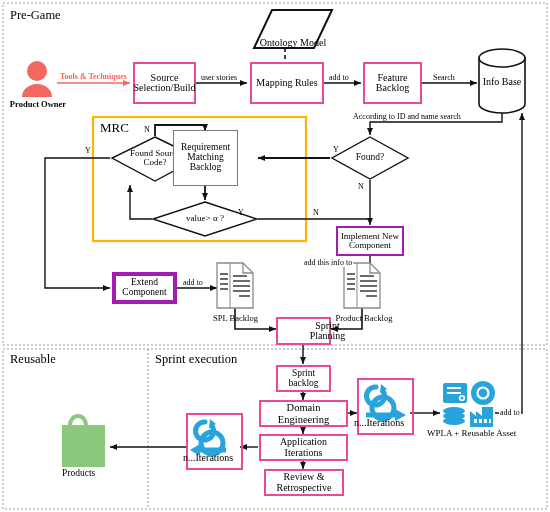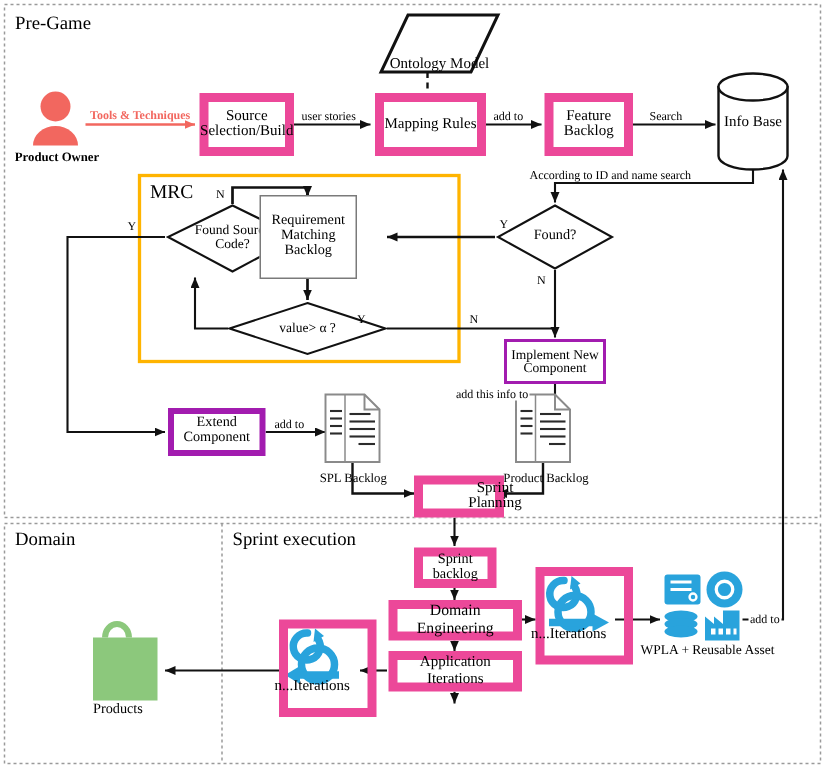--- a/index.html
+++ b/index.html
@@ -1,21 +1,21 @@
 <!DOCTYPE html>
 <html><head>
 <meta charset="utf-8">
 <style>
   html,body{margin:0;padding:0;background:#ffffff;}
   body{font-family:"Liberation Serif", serif;}
   #root{position:relative;width:550px;height:512px;overflow:hidden;background:#fff;}
   svg#canvas{position:absolute;left:0;top:0;width:550px;height:512px;}
   .nd{position:absolute;box-sizing:border-box;display:flex;align-items:center;justify-content:center;
       text-align:center;line-height:1.05;background:#fff;}
-  .proc{border:6px solid #ec4899;}
+  .proc{border:2px solid #ec4899;}
   .proc-thin{border:1px solid #7a7a7a;}
   .proc-green{border:4px solid #a21caf;}
   .proc-purple{border:2px solid #a21caf;}
   .lbl{position:absolute;background:transparent;white-space:nowrap;}
   .sec-title{position:absolute;font-size:12.5px;color:#000;}
   .cap{position:absolute;font-size:8.5px;font-weight:bold;text-align:center;white-space:nowrap;}
   .edge-lbl{position:absolute;font-size:8px;white-space:nowrap;background:#fff;padding:0 1px;}
   .yn{position:absolute;font-size:8px;white-space:nowrap;}
   .mrc-lbl{position:absolute;font-size:13px;}
   .tt{position:absolute;font-size:8px;color:#f2675f;font-weight:bold;white-space:nowrap;}
@@ -183,21 +183,21 @@
       <g fill="#fff">
         <rect x="31" y="36" width="3" height="4"></rect>
           <rect x="36" y="36" width="3" height="4"></rect>
         <rect x="41" y="36" width="3" height="4"></rect>
           <rect x="46" y="36" width="2" height="4"></rect>
       </g>
     </g>
   </svg>
 
   <div class="sec-title" style="left:10px;top:8px;">Pre-Game</div>
-  <div class="sec-title" style="left:10px;top:352px;">Domain</div>
+  <div class="sec-title" style="left:10px;top:352px;">Reusable</div>
   <div class="sec-title" style="left:155px;top:352px;">Sprint execution</div>
 
   <div class="mrc-lbl" style="left:100px;top:120px;">MRC</div>
 
   <div class="cap" style="left:2px;top:99px;width:72px;">Product Owner</div>
   <div class="tt" style="left:60px;top:72px;">Tools &amp; Techniques</div>
 
   <div class="nd" style="left:254px;top:10px;width:78px;height:38px;font-size:10px;background:transparent;margin-top:14px;">
     <span>Ontology Model</span>
   </div>
@@ -255,20 +255,23 @@
   </div>
 
   <div class="nd proc" style="left:259px;top:400px;width:89px;height:27px;font-size:10.5px;">
     <span>Domain Engineering</span>
   </div>
 
   <div class="nd proc" style="left:259px;top:434px;width:89px;height:27px;font-size:10px;">
     <span>Application Iterations</span>
   </div>
 
+  <div class="nd proc" style="left:264px;top:469px;width:80px;height:27px;font-size:10px;">
+    <span>Review &amp; Retrospective</span>
+  </div>
 
   <div class="proc" style="position:absolute;left:357px;top:378px;width:53px;height:53px;background:transparent;"></div>
   <div class="lbl" style="left:354px;top:417px;font-size:10px;">n...Iterations</div>
 
   <div class="proc" style="position:absolute;left:186px;top:413px;width:53px;height:53px;background:transparent;"></div>
   <div class="lbl" style="left:183px;top:452px;font-size:10px;">n...Iterations</div>
 
   <div class="lbl" style="left:427px;top:428px;font-size:9px;">WPLA + Reusable Asset</div>
 
   <div class="lbl" style="left:62px;top:468px;font-size:9.5px;">Products</div>

